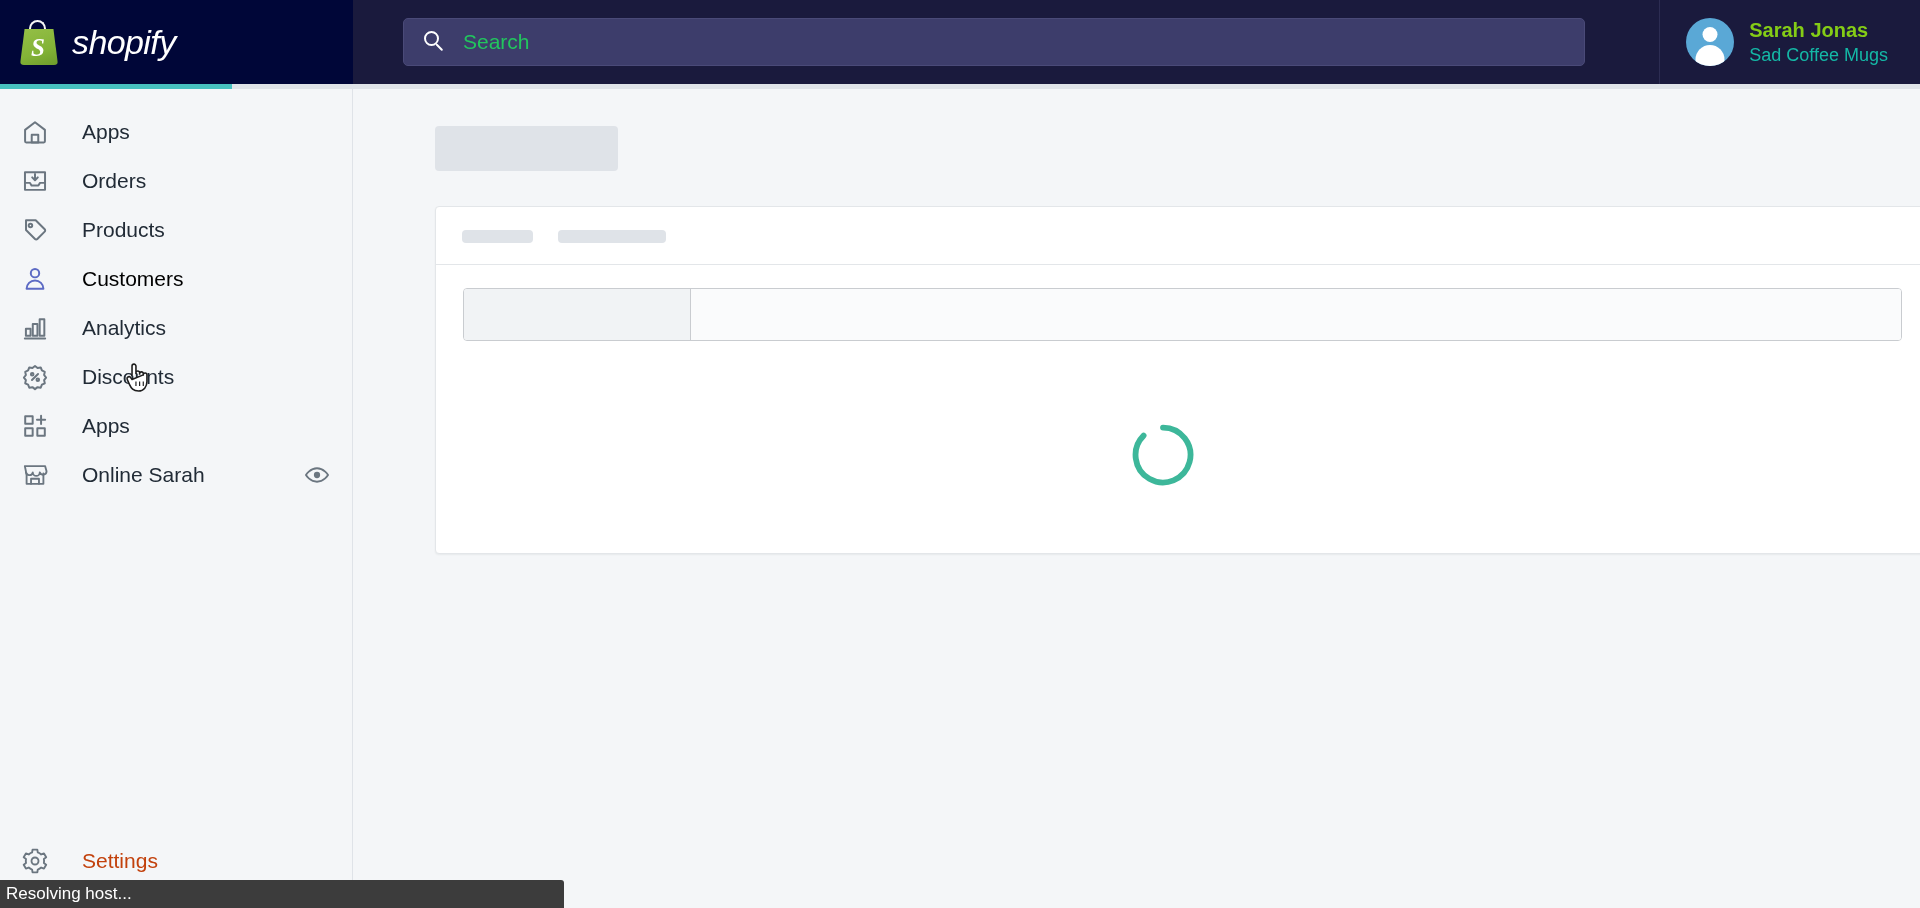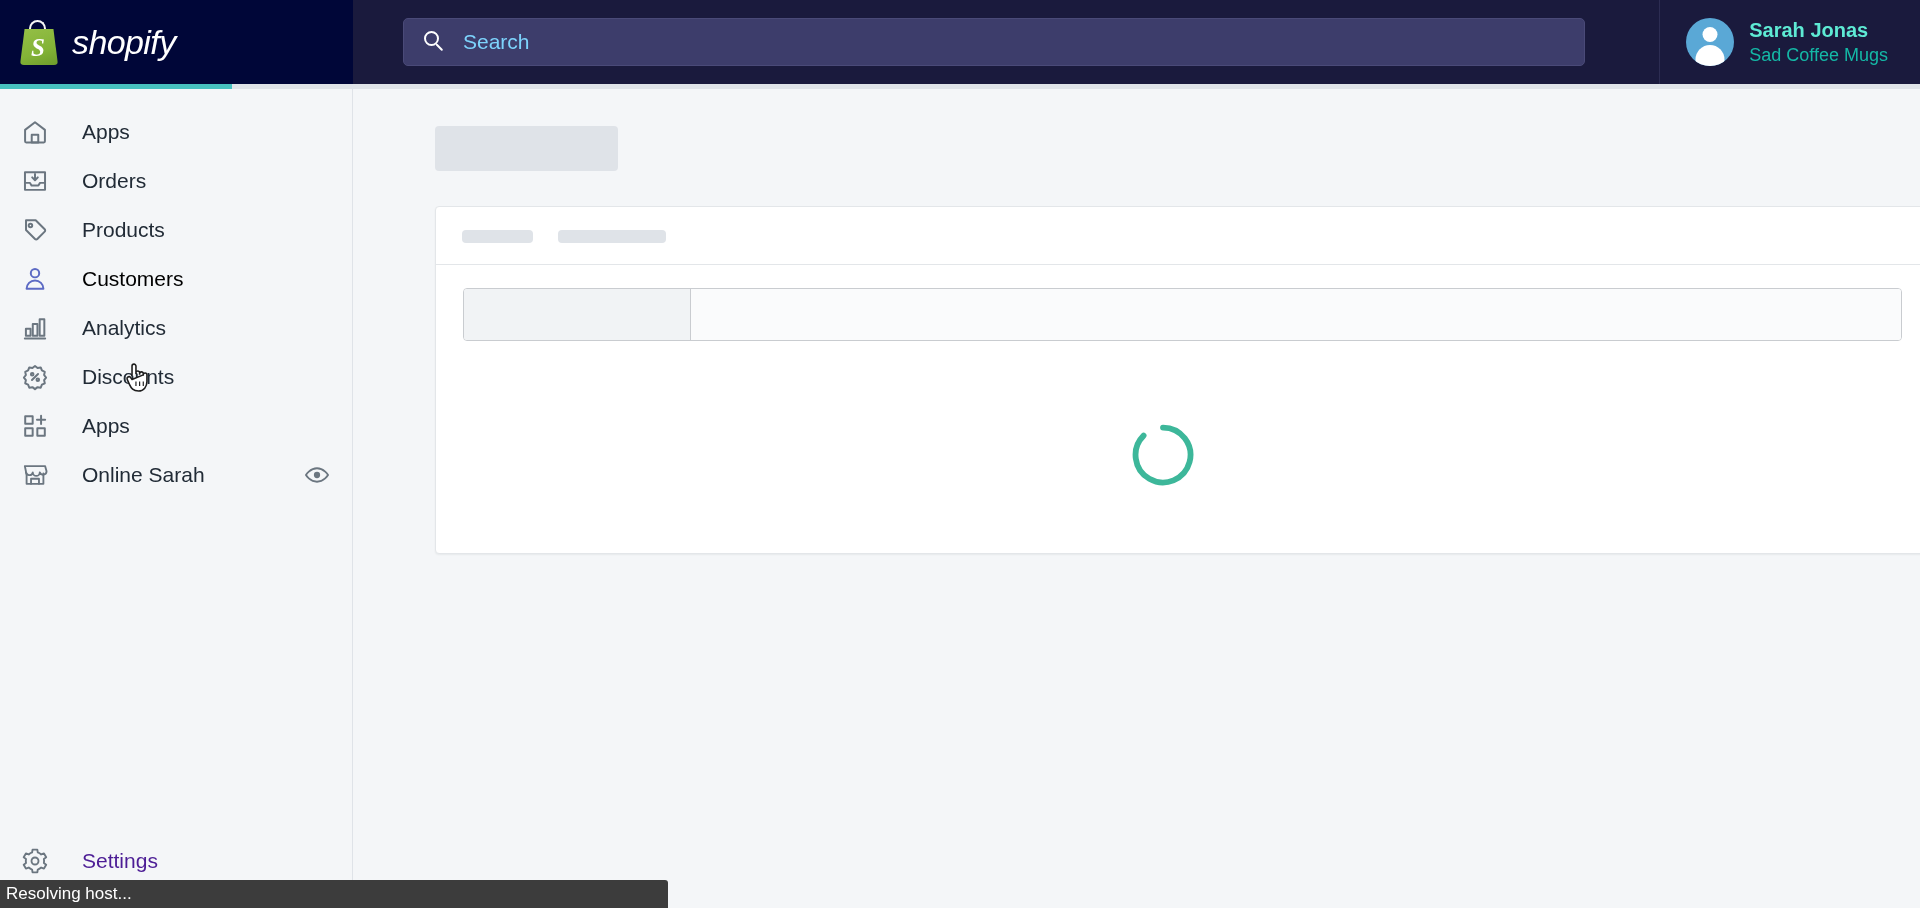--- a/index.html
+++ b/index.html
@@ -52,40 +52,40 @@
   .search-ico{ width:22px; height:22px; position:relative; flex:0 0 22px; }
   .search-ico .ring{
     position:absolute; left:0; top:0; width:15px; height:15px;
     border:2.4px solid #ffffff; border-radius:50%;
   }
   .search-ico .stem{
     position:absolute; left:12px; top:12px; width:9px; height:2.4px;
     background:#ffffff; transform:rotate(45deg); transform-origin:left center;
     border-radius:2px;
   }
-  .search-ph{ color:#7dd3fc; font-size:21px; margin-left:17px; }
+  .search-ph{ color:#22c55e; font-size:21px; margin-left:17px; }
   .topbar-user{
     flex:0 0 auto; height:84px; display:flex; align-items:center;
     padding-left:26px; padding-right:32px; border-left:1px solid #2c2c52;
     margin-left:10px;
   }
   .avatar{
     width:48px; height:48px; border-radius:50%;
     background:#5aa8d6; position:relative; overflow:hidden; flex:0 0 48px;
   }
   .avatar .head{
     position:absolute; left:50%; top:9px; transform:translateX(-50%);
     width:15px; height:15px; border-radius:50%; background:#ffffff;
   }
   .avatar .shoulders{
     position:absolute; left:50%; top:27px; transform:translateX(-50%);
     width:29px; height:24px; border-radius:15px 15px 0 0; background:#ffffff;
   }
   .user-text{ margin-left:15px; display:flex; flex-direction:column; justify-content:center; }
-  .user-name{ color:#5eead4; font-size:20px; font-weight:bold; line-height:24px; }
+  .user-name{ color:#84cc16; font-size:20px; font-weight:bold; line-height:24px; }
   .user-store{ color:#14b8a6; font-size:18px; line-height:22px; margin-top:2px; }
 
   
   .progressbar-track{
     position:absolute; top:84px; left:0; width:1920px; height:5px;
     background:#dfe3e8;
   }
   .progressbar-fill{ height:5px; background:#47c1bf; width:232px; }
 
   
@@ -118,21 +118,21 @@
   .round-btn{ width:26px; height:26px; flex:0 0 26px; cursor:pointer; }
 
   .channel-item{ height:50px; display:flex; align-items:center; padding-left:12px; padding-right:22px; cursor:pointer; }
   .channel-label{ font-size:21px; color:#212b36; margin-left:24px; flex:1 1 auto; }
   .eye-btn{ width:26px; height:26px; flex:0 0 26px; cursor:pointer; }
 
   .settings-row{
     position:absolute; bottom:22px; left:0; width:353px; height:50px;
     display:flex; align-items:center; padding-left:12px; cursor:pointer;
   }
-  .settings-label{ font-size:21px; color:#4c1d95; margin-left:24px; }
+  .settings-label{ font-size:21px; color:#c2410c; margin-left:24px; }
 
   
   .main{
     position:absolute; top:89px; left:354px; width:1566px; height:819px;
     background:#f4f6f8; overflow:hidden;
   }
   .skel{ background:#dfe3e8; border-radius:4px; }
   .title-skel{ position:absolute; left:81px; top:37px; width:183px; height:45px; }
 
   .card{
@@ -150,21 +150,21 @@
   }
   .filter-left{ width:227px; height:100%; background:#f1f3f5; border-right:1px solid #c9ccd0; border-radius:3px 0 0 3px; }
   .filter-right{ flex:1 1 auto; height:100%; background:#fafbfc; border-radius:0 3px 3px 0; }
 
   .spinner{
     position:absolute; left:694px; top:215px; width:66px; height:66px;
   }
 
   
   .statusbar{
-    position:absolute; left:0; bottom:0; width:668px; height:28px;
+    position:absolute; left:0; bottom:0; width:564px; height:28px;
     background:#3c3c3c; display:flex; align-items:center;
     padding-left:6px; border-top-right-radius:3px;
   }
   .statusbar-text{ color:#ffffff; font-size:17px; }
 </style>
 </head>
 <body>
 
 <div class="topbar">
 

